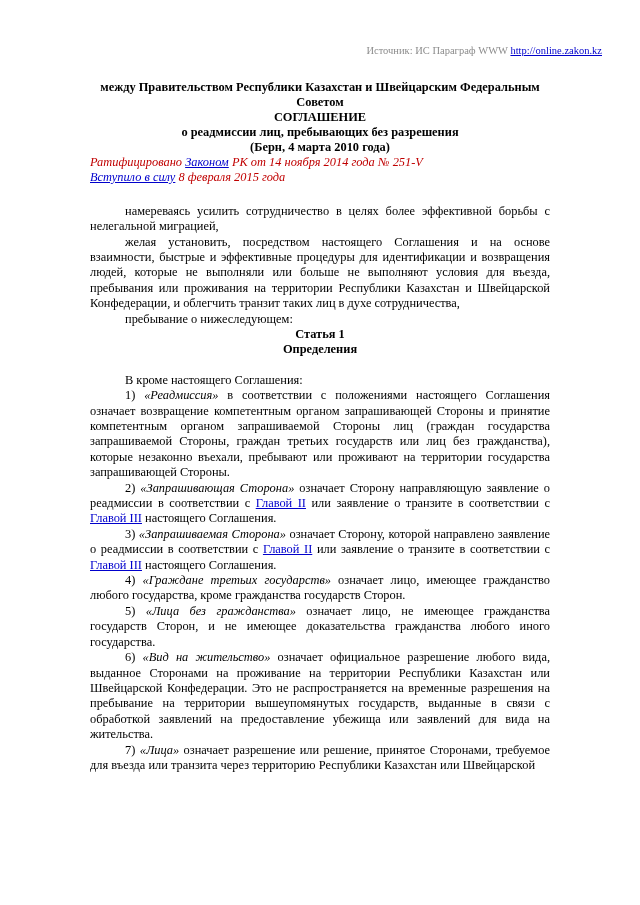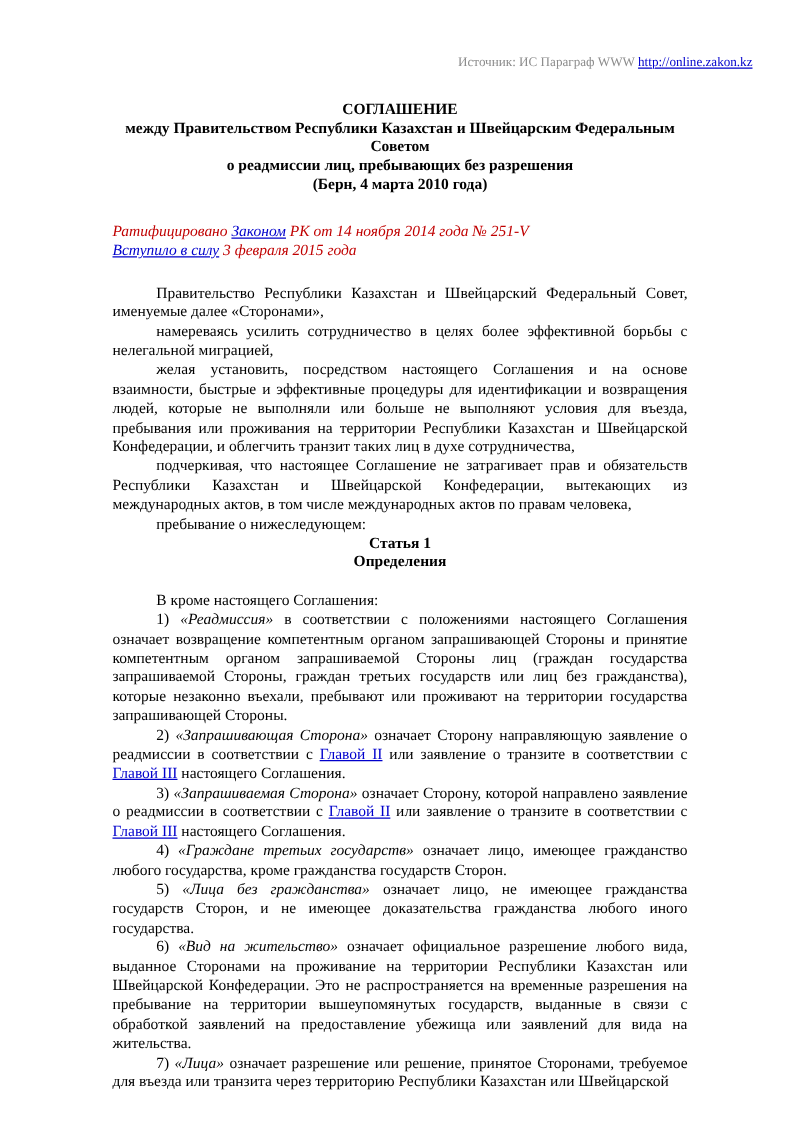--- a/index.html
+++ b/index.html
@@ -26,21 +26,21 @@
   }
   .source-line a { color: #0000cc; text-decoration: underline; cursor: pointer; }
   .content {
     position: absolute;
     top: 80px;
     left: 90px;
     width: 460px;
   }
   .title-block { text-align: center; font-weight: bold; line-height: 14.9px; }
   .title-line { margin: 0; }
-  .rat-block { margin-top: 23px; }
+  .rat-block { }
   .rat-line {
     margin: 0;
     font-style: italic;
     color: #c00000;
     line-height: 15.6px;
   }
   .preamble { margin-top: 18px; }
   .definitions { }
   p.doc-para {
     margin: 0;
@@ -66,36 +66,34 @@
 
 <div class="page">
 
   <div class="source-line">
     <span>Источник: ИС Параграф WWW </span><a href="#">http://online.zakon.kz</a>
   </div>
 
   <div class="content">
 
     <div class="title-block" id="title-block">
+        <div class="title-line">между Правительством Республики Казахстан и Швейцарским Федеральным Советом</div>
         <div class="title-line">СОГЛАШЕНИЕ</div>
-        <div class="title-line">между Правительством Республики Казахстан и Швейцарским Федеральным Советом</div>
         <div class="title-line">о реадмиссии лиц, пребывающих без разрешения</div>
         <div class="title-line">(Берн, 4 марта 2010 года)</div>
       </div>
 
     <div class="rat-block" id="rat-block">
         <p class="rat-line"><span class="run-red">Ратифицировано </span><a class="run-link" href="#">Законом</a><span class="run-red"> РК от 14 ноября 2014 года № 251-V</span></p>
-        <p class="rat-line"><a class="run-link" href="#">Вступило в силу</a><span class="run-red"> 3 февраля 2015 года</span></p>
+        <p class="rat-line"><a class="run-link" href="#">Вступило в силу</a><span class="run-red"> 8 февраля 2015 года</span></p>
       </div>
 
     <div class="preamble" id="preamble">
-        <p class="doc-para"><span class="run-n">Правительство Республики Казахстан и Швейцарский Федеральный Совет, именуемые далее «Сторонами»,</span></p>
         <p class="doc-para"><span class="run-n">намереваясь усилить сотрудничество в целях более эффективной борьбы с нелегальной миграцией,</span></p>
         <p class="doc-para"><span class="run-n">желая установить, посредством настоящего Соглашения и на основе взаимности, быстрые и эффективные процедуры для идентификации и возвращения людей, которые не выполняли или больше не выполняют условия для въезда, пребывания или проживания на территории Республики Казахстан и Швейцарской Конфедерации, и облегчить транзит таких лиц в духе сотрудничества,</span></p>
-        <p class="doc-para"><span class="run-n">подчеркивая, что настоящее Соглашение не затрагивает прав и обязательств Республики Казахстан и Швейцарской Конфедерации, вытекающих из международных актов, в том числе международных актов по правам человека,</span></p>
         <p class="doc-para"><span class="run-n">пребывание о нижеследующем:</span></p>
       </div>
 
     <div class="article-heading">
       <div>Статья 1</div>
       <div>Определения</div>
     </div>
 
     <div class="definitions" id="definitions">
         <p class="doc-para"><span class="run-n">В кроме настоящего Соглашения:</span></p>

